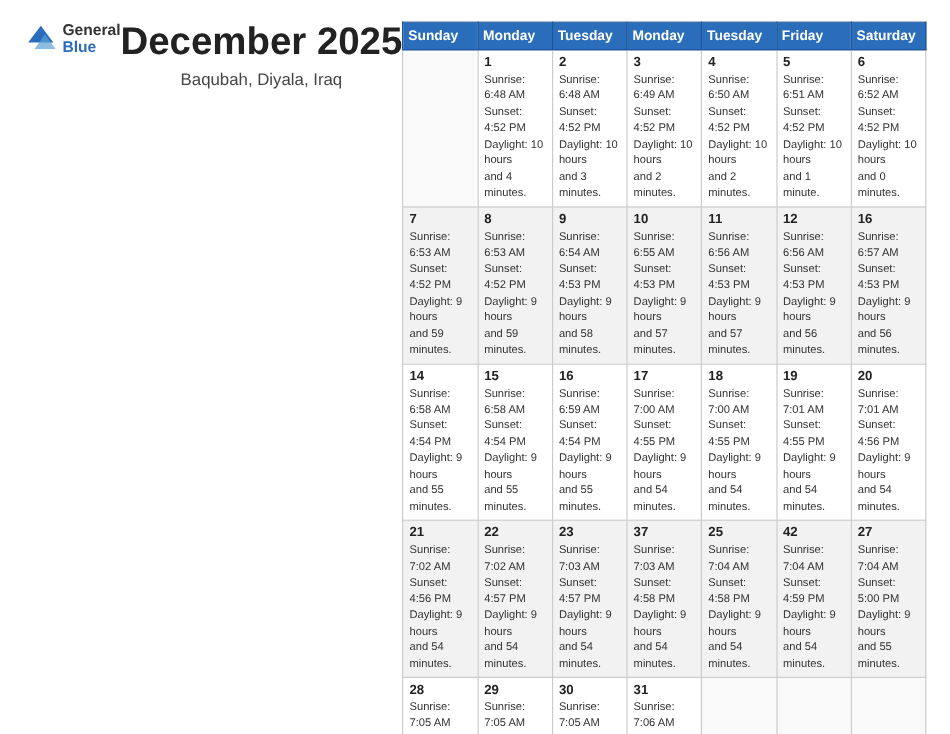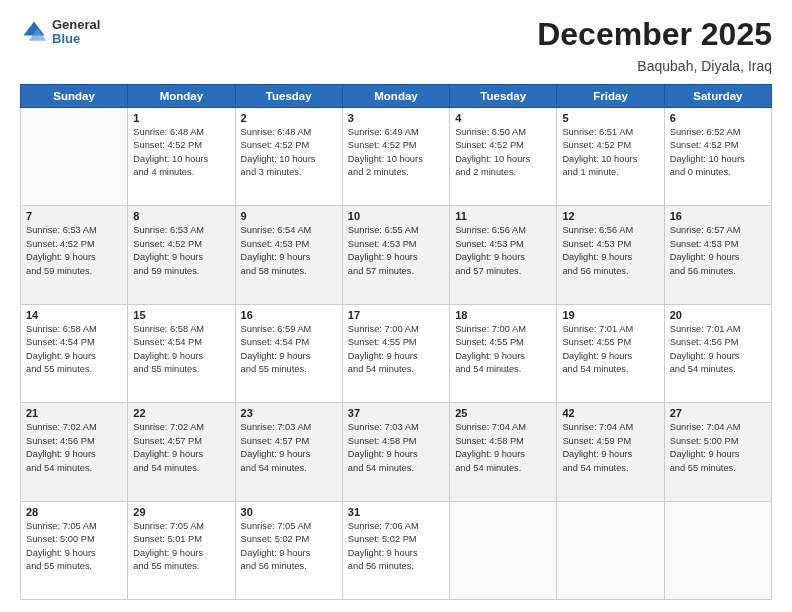--- a/index.html
+++ b/index.html
@@ -8,21 +8,21 @@
       height: 612px;
       font-family: Arial, sans-serif;
       background: #fff;
       overflow: hidden;
     }
     .page {
       width: 792px;
       height: 612px;
       padding: 18px 20px 12px 20px;
       display: flex;
-      flex-direction: column;
+      flex-direction: row;
     }
     .header {
       display: flex;
       justify-content: space-between;
       align-items: flex-start;
       margin-bottom: 10px;
     }
     .logo {
       display: flex;
       align-items: center;
@@ -41,21 +41,21 @@
     .logo-blue {
       font-size: 13px;
       font-weight: bold;
       color: #2a6ebb;
     }
     .logo-icon {
       width: 28px;
       height: 28px;
     }
     .title-block {
-      text-align: right;
+      text-align: center;
     }
     .month-title {
       font-size: 32px;
       font-weight: bold;
       color: #222;
       line-height: 1;
     }
     .subtitle {
       font-size: 14px;
       color: #444;
@@ -67,21 +67,21 @@
       border-collapse: collapse;
       width: 100%;
       table-layout: fixed;
     }
     .calendar th {
       background-color: #2a6ebb;
       color: #fff;
       font-size: 11.5px;
       font-weight: bold;
       padding: 5px 4px;
-      text-align: center;
+      text-align: left;
       border: 1px solid #1e5499;
     }
     .calendar td {
       vertical-align: top;
       padding: 4px 5px;
       border: 1px solid #ccc;
       font-size: 9.5px;
       color: #333;
       background: #fff;
       height: 85px;

